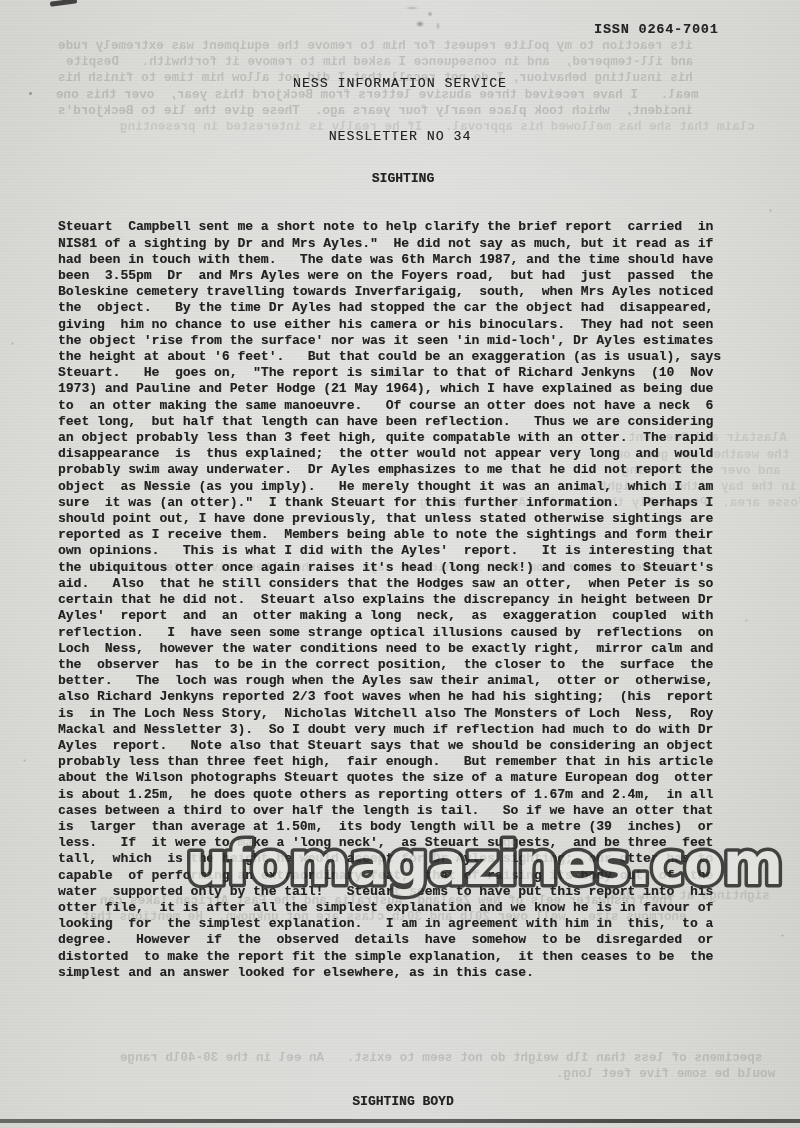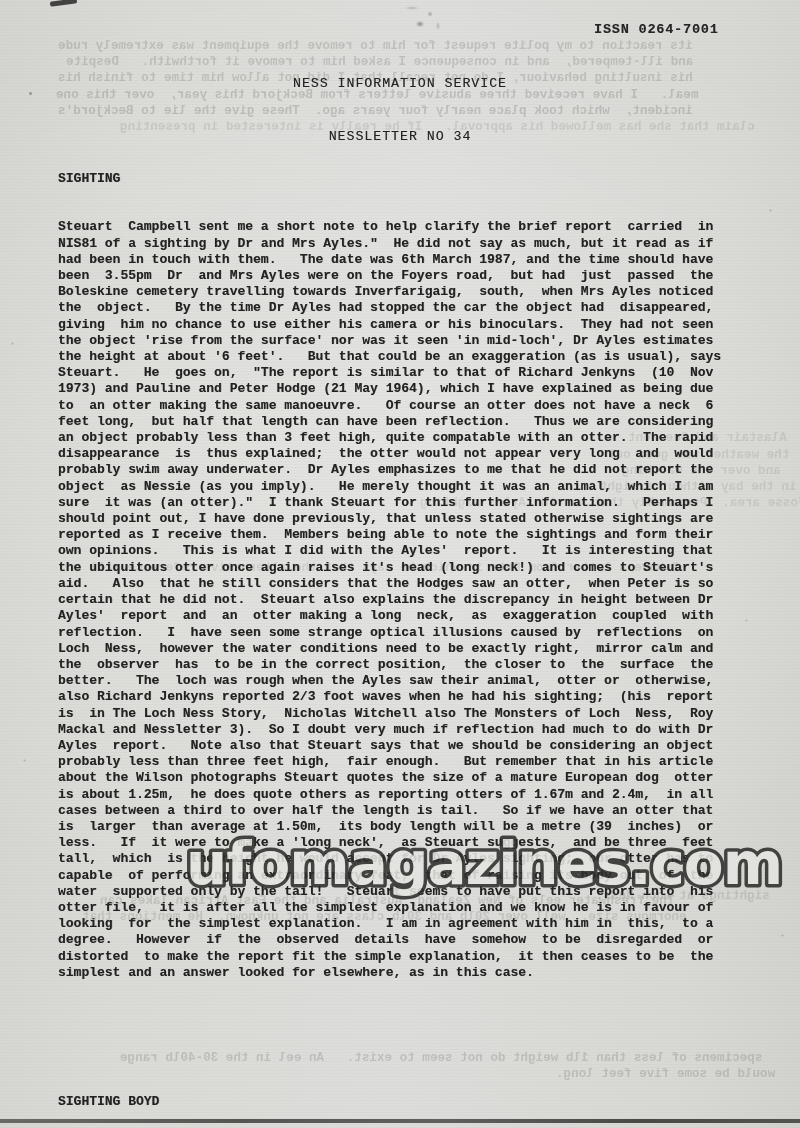--- a/index.html
+++ b/index.html
@@ -23,21 +23,21 @@
   .masthead{
     position:absolute; left:0; top:40px; width:800px; text-align:center; z-index:3;
     font-weight:400; font-size:13.2px; line-height:17.6px; letter-spacing:1px;
     color:#222; text-shadow:.3px .3px .4px rgba(30,30,30,.4); white-space:pre;
   }
   .body-text{
     position:absolute; left:58px; top:106px; width:690px; z-index:2;
     font-size:13px; line-height:16.2px; font-weight:700; white-space:pre;
     color:#222; text-shadow:.35px .3px .45px rgba(25,25,25,.38);
   }
-  .section .heading{white-space:pre;}
+  .section .heading{white-space:pre;text-align:center;}
   .section + .section{margin-top:16.2px;}
   .ghost{
     position:absolute; white-space:pre; font-weight:700; font-size:12.6px; line-height:16.2px;
     color:#4c4c4a; transform:scaleX(-1); filter:blur(.4px); z-index:1; pointer-events:none;
   }
   .watermark-svg{position:absolute; left:178px; top:822px; z-index:5; opacity:.88;}
   .scan-edge-bottom{
     position:absolute; left:0; top:1119px; width:800px; height:4px; z-index:4;
     background:linear-gradient(90deg, #565654 0%, #3e3e3c 30%, #4a4a48 55%, #30302e 80%, #3c3c3a 100%);
     opacity:.85;

